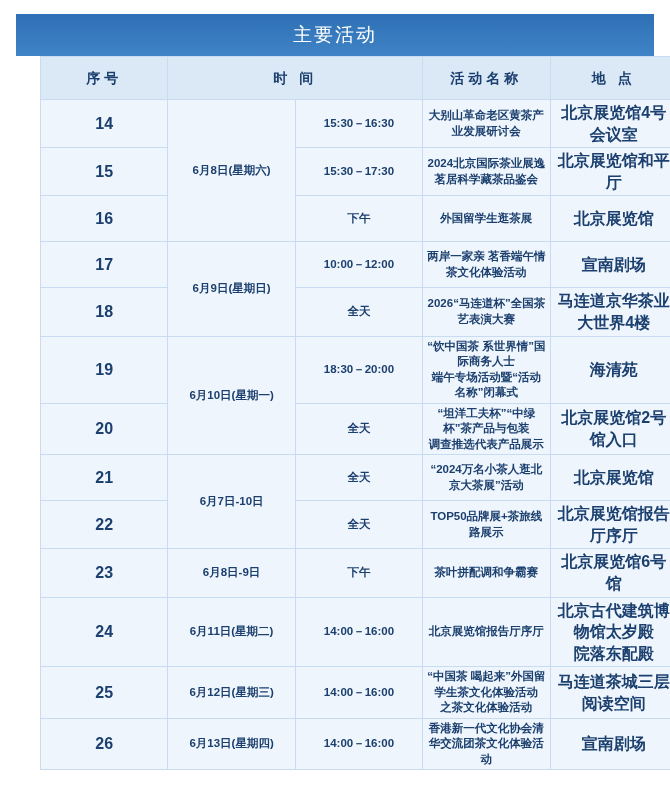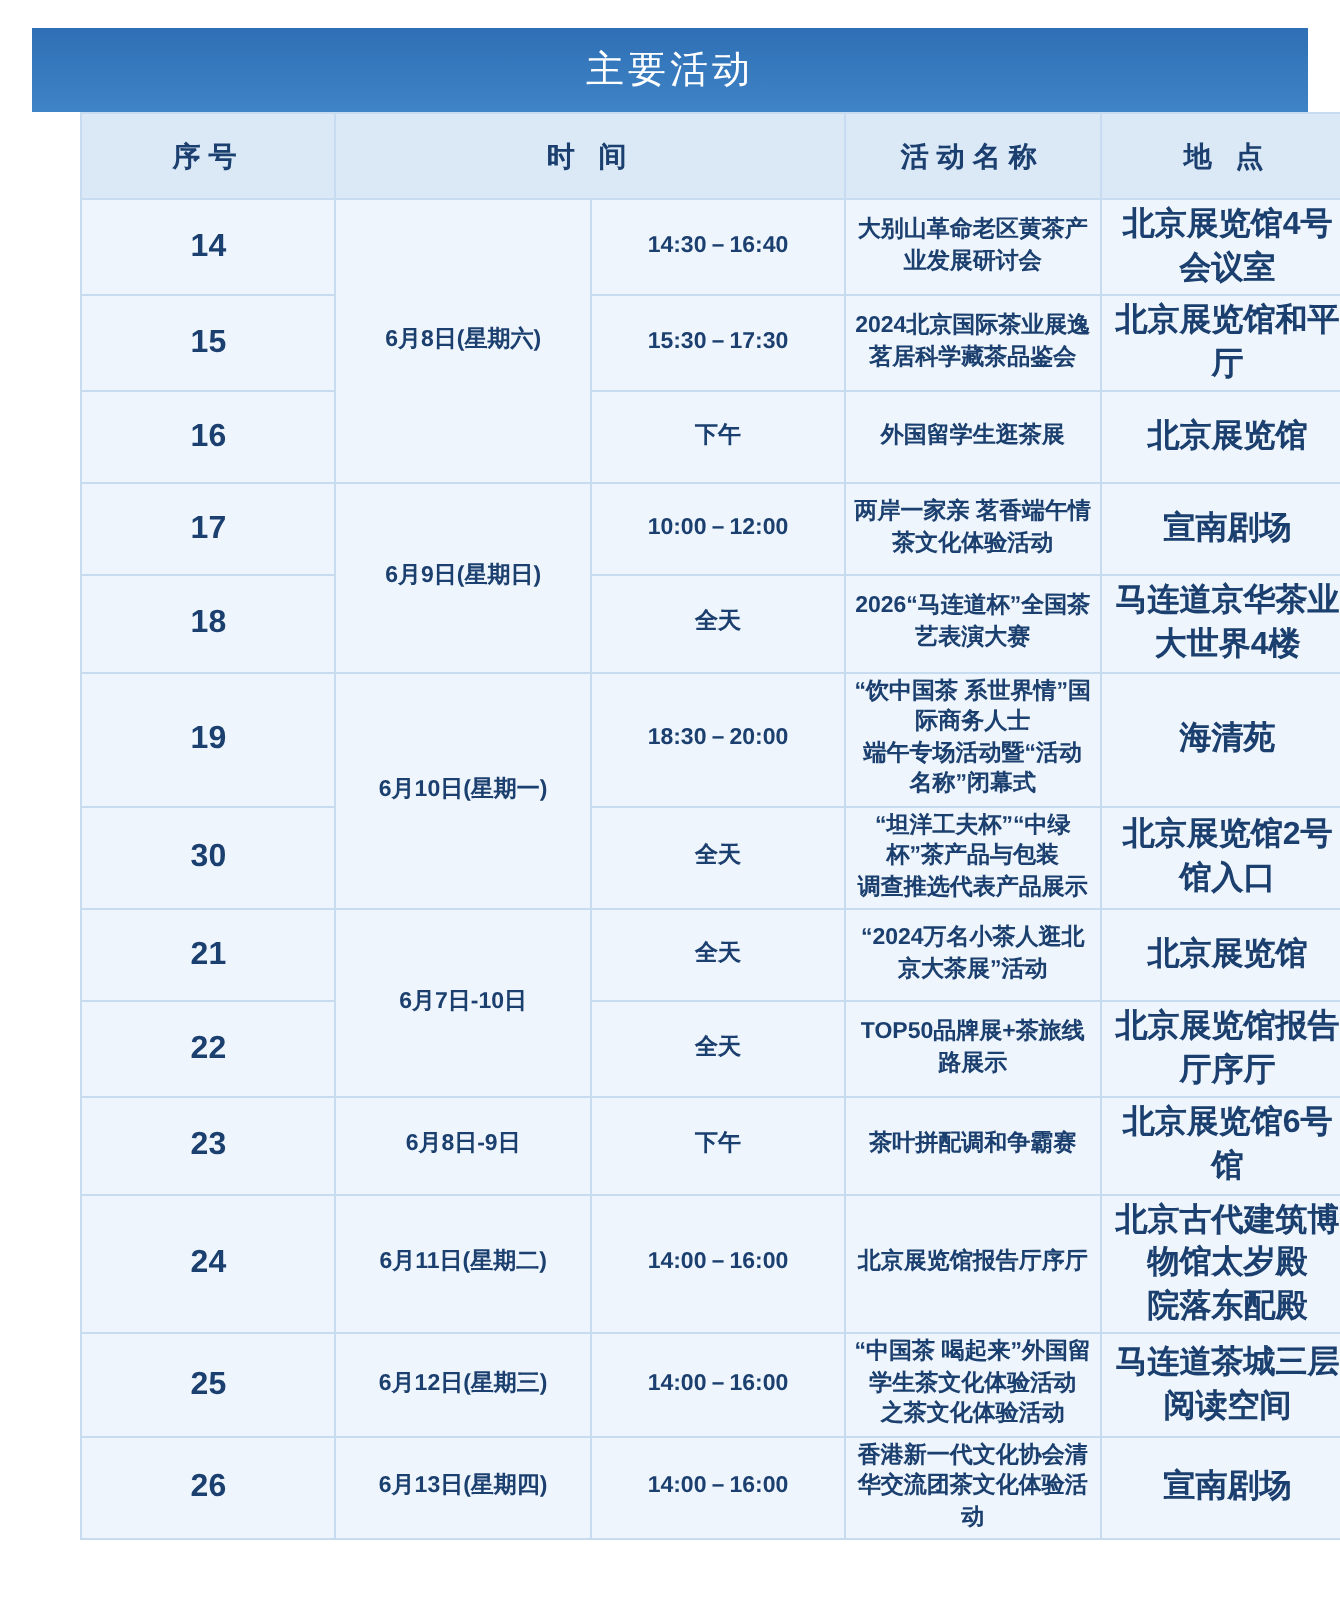--- a/index.html
+++ b/index.html
@@ -96,21 +96,21 @@
         <th class="col-no">序号</th>
         <th colspan="2">时 间</th>
         <th>活动名称</th>
         <th>地 点</th>
       </tr>
     </thead>
     <tbody>
         <tr class="row-h">
           <td class="col-no">14</td>
           <td class="col-time" rowspan="3">6月8日(星期六)</td>
-          <td class="col-time">14:30－16:40</td>
+          <td class="col-time">15:30－16:30</td>
           <td class="col-name cell-lines">
             <span>大别山革命老区黄茶产业发展研讨会</span>
           </td>
           <td class="col-place cell-lines">
             <span>北京展览馆4号会议室</span>
           </td>
         </tr>
         <tr class="row-h">
           <td class="col-no">15</td>
           <td class="col-time">15:30－17:30</td>
@@ -158,21 +158,21 @@
           <td class="col-time">18:30－20:00</td>
           <td class="col-name cell-lines">
             <span>“饮中国茶 系世界情”国际商务人士</span>
             <span>端午专场活动暨“活动名称”闭幕式</span>
           </td>
           <td class="col-place cell-lines">
             <span>海清苑</span>
           </td>
         </tr>
         <tr class="row-h">
-          <td class="col-no">30</td>
+          <td class="col-no">20</td>
           <td class="col-time">全天</td>
           <td class="col-name cell-lines">
             <span>“坦洋工夫杯”“中绿杯”茶产品与包装</span>
             <span>调查推选代表产品展示</span>
           </td>
           <td class="col-place cell-lines">
             <span>北京展览馆2号馆入口</span>
           </td>
         </tr>
         <tr class="row-h">

